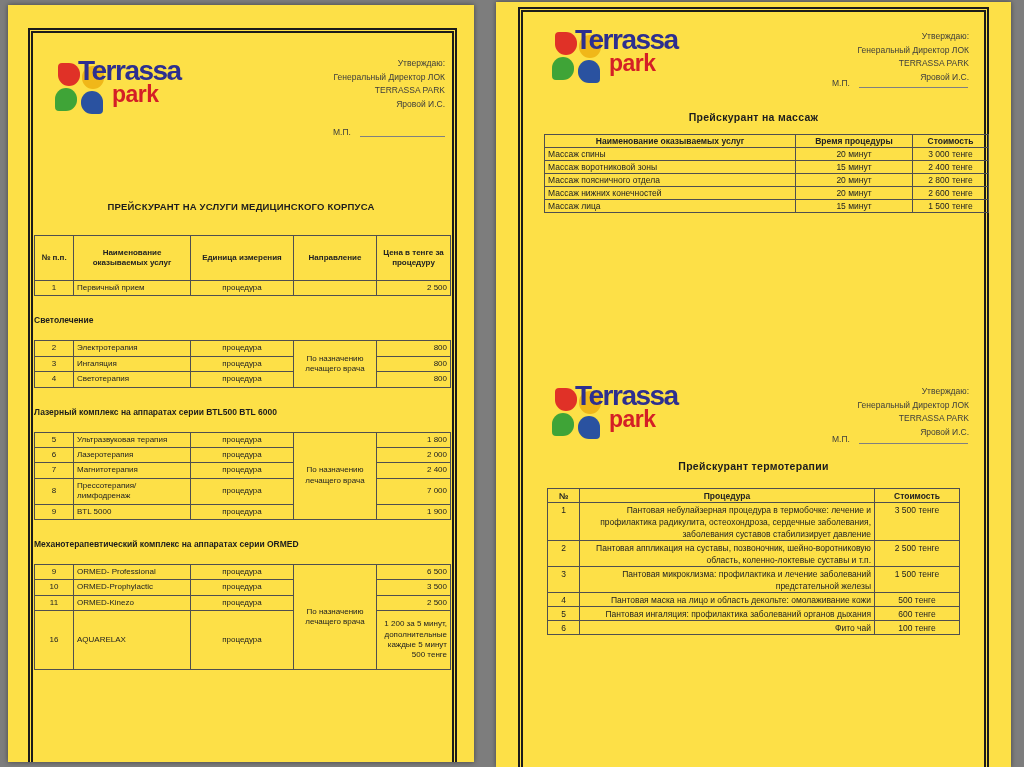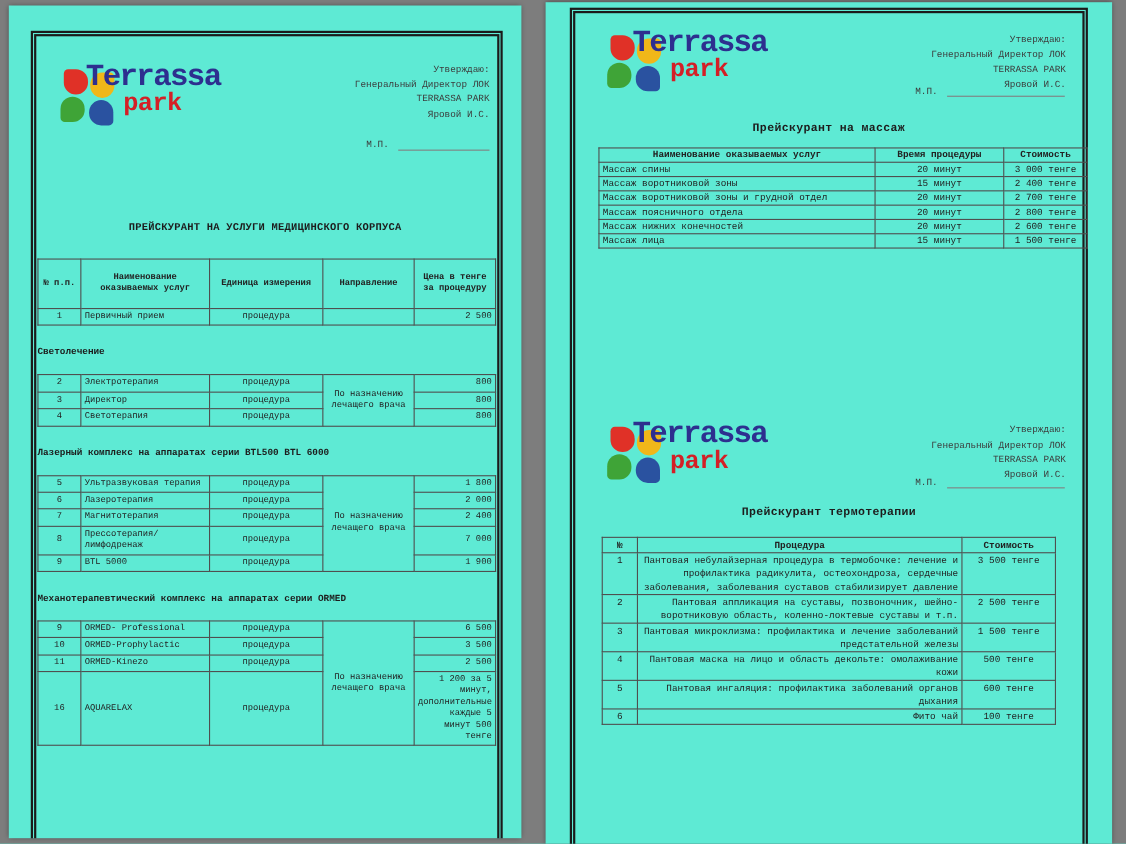--- a/index.html
+++ b/index.html
@@ -2,23 +2,22 @@
 <html style="--brand_navy: #2d2f8f; --brand_red: #d41f26; --tile_red: #e03127; --tile_yellow: #f0b719; --tile_green: #3fa437; --tile_blue: #2a52a0; --frame: #1b1b1b; --page_bg: #fdfdfd; --canvas_bg: #7d7d7d;"><head>
 <meta charset="utf-8">
 <style>
   html,body{margin:0;padding:0}
   body{
     width:1024px;height:767px;position:relative;overflow:hidden;
     background:#7d7d7d;
     font-family:"Liberation Sans","DejaVu Sans",sans-serif;
   }
   .page{
-    position:absolute;background:#5eead4;overflow:hidden;
+    position:absolute;background:#fde047;overflow:hidden;
     box-shadow:0 0 5px rgba(0,0,0,.45);
-    font-family:Liberation Mono, monospace;
   }
   #pageL{left:8px;top:5px;width:466px;height:757px}
   #pageR{left:496px;top:2px;width:515px;height:765px}
   .frame{position:absolute;border:5px double var(--frame,#1b1b1b)}
   #frameL{left:20px;top:23px;right:17px;bottom:-8px}
   #frameR{left:22px;top:5px;right:22px;bottom:-8px}
 
   
   .logo{position:absolute;width:160px;height:62px}
   .tiles{position:absolute;left:0;top:6px;width:50px;height:52px}
@@ -146,21 +145,21 @@
         <tbody>
           <tr>
             <td class="num">2</td>
             <td class="nm">Электротерапия</td>
             <td class="un">процедура</td>
             <td class="dir" rowspan="3">По назначению лечащего врача</td>
             <td class="pr">800</td>
           </tr>
           <tr>
             <td class="num">3</td>
-            <td class="nm">Директор</td>
+            <td class="nm">Ингаляция</td>
             <td class="un">процедура</td>
             <td class="pr">800</td>
           </tr>
           <tr>
             <td class="num">4</td>
             <td class="nm">Светотерапия</td>
             <td class="un">процедура</td>
             <td class="pr">800</td>
           </tr>
         </tbody>
@@ -286,25 +285,20 @@
           <td class="">Массаж спины</td>
           <td class="">20 минут</td>
           <td class="">3 000 тенге</td>
         </tr>
         <tr>
           <td class="">Массаж воротниковой зоны</td>
           <td class="">15 минут</td>
           <td class="">2 400 тенге</td>
         </tr>
         <tr>
-          <td class="">Массаж воротниковой зоны и грудной отдел</td>
-          <td class="">20 минут</td>
-          <td class="">2 700 тенге</td>
-        </tr>
-        <tr>
           <td class="">Массаж поясничного отдела</td>
           <td class="">20 минут</td>
           <td class="">2 800 тенге</td>
         </tr>
         <tr>
           <td class="">Массаж нижних конечностей</td>
           <td class="">20 минут</td>
           <td class="">2 600 тенге</td>
         </tr>
         <tr>

